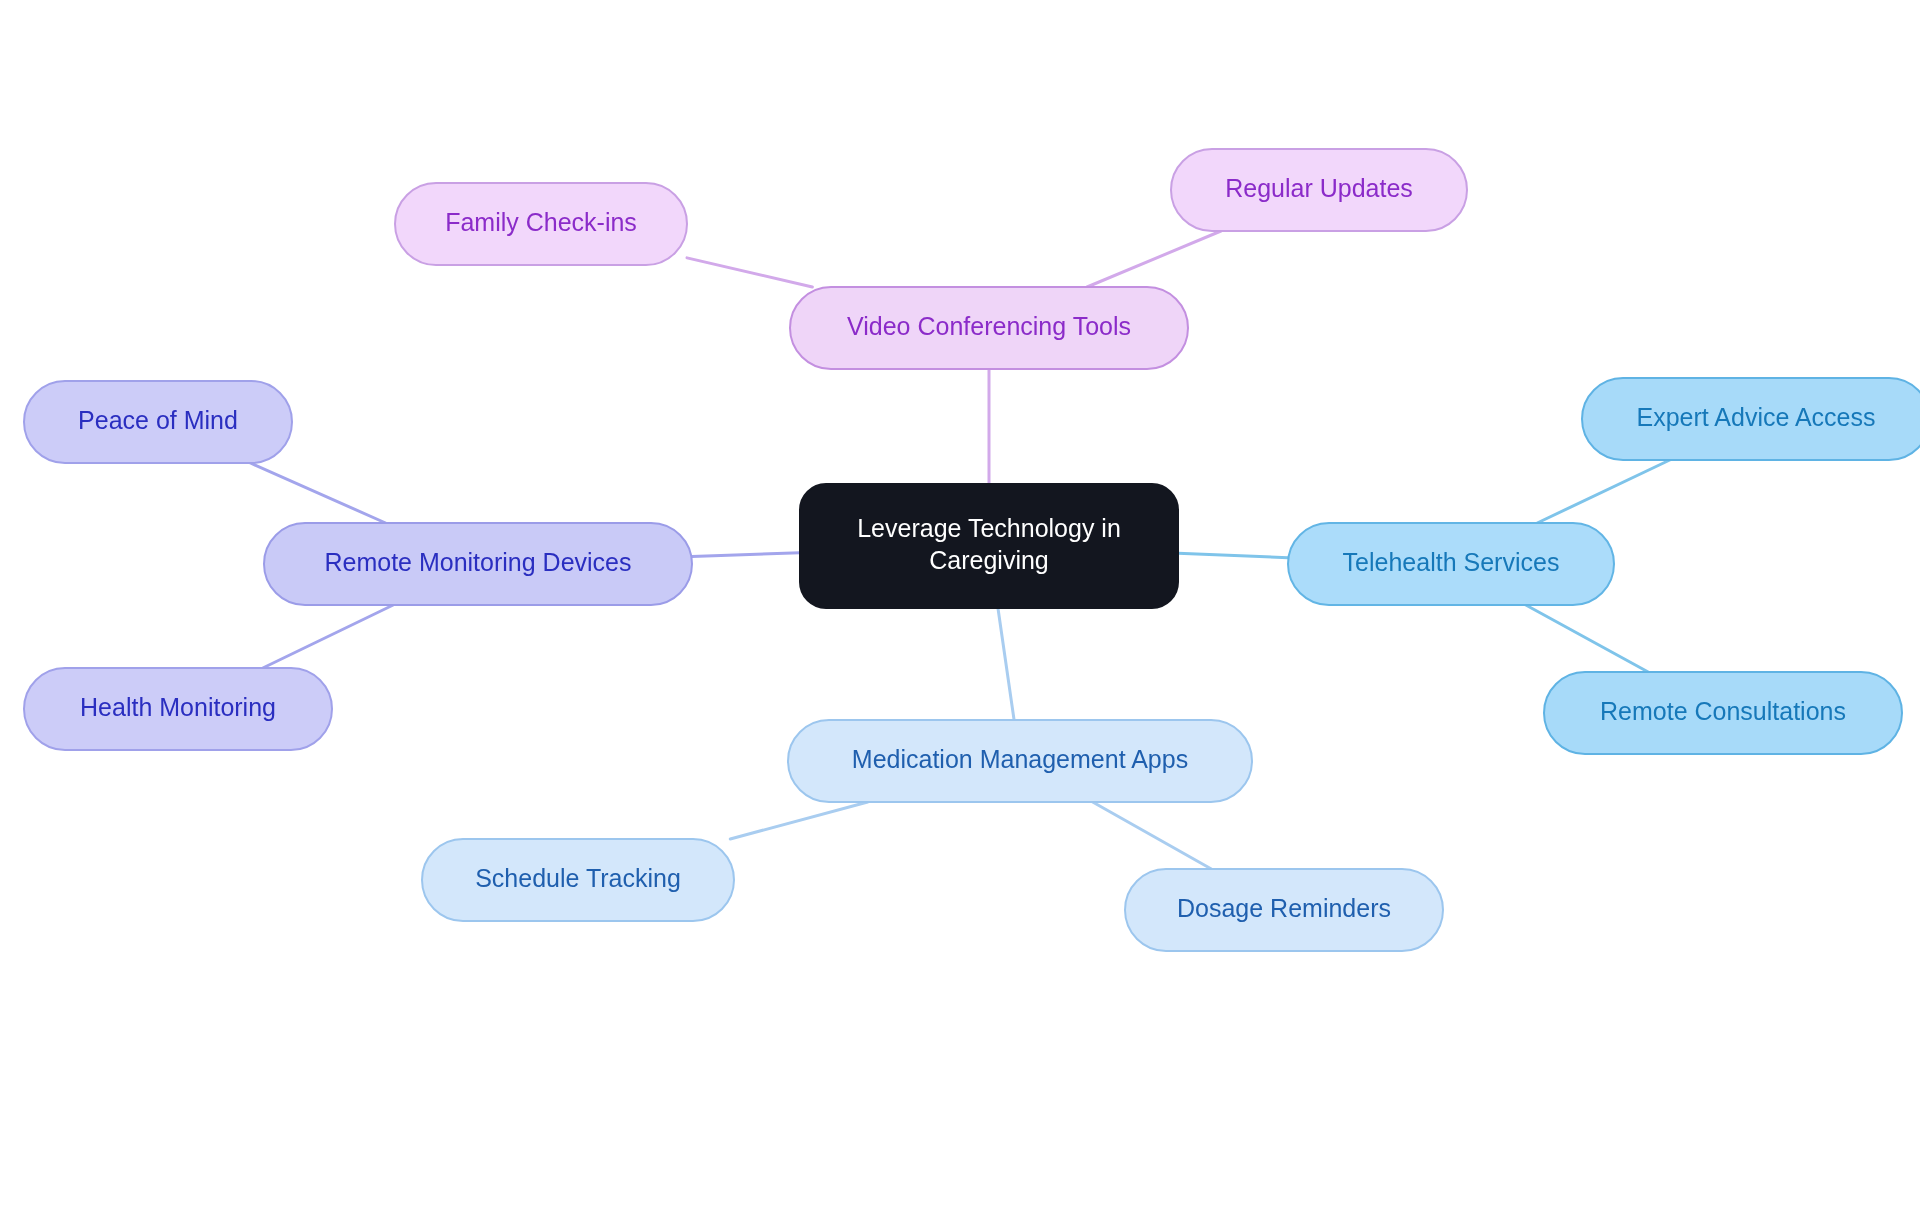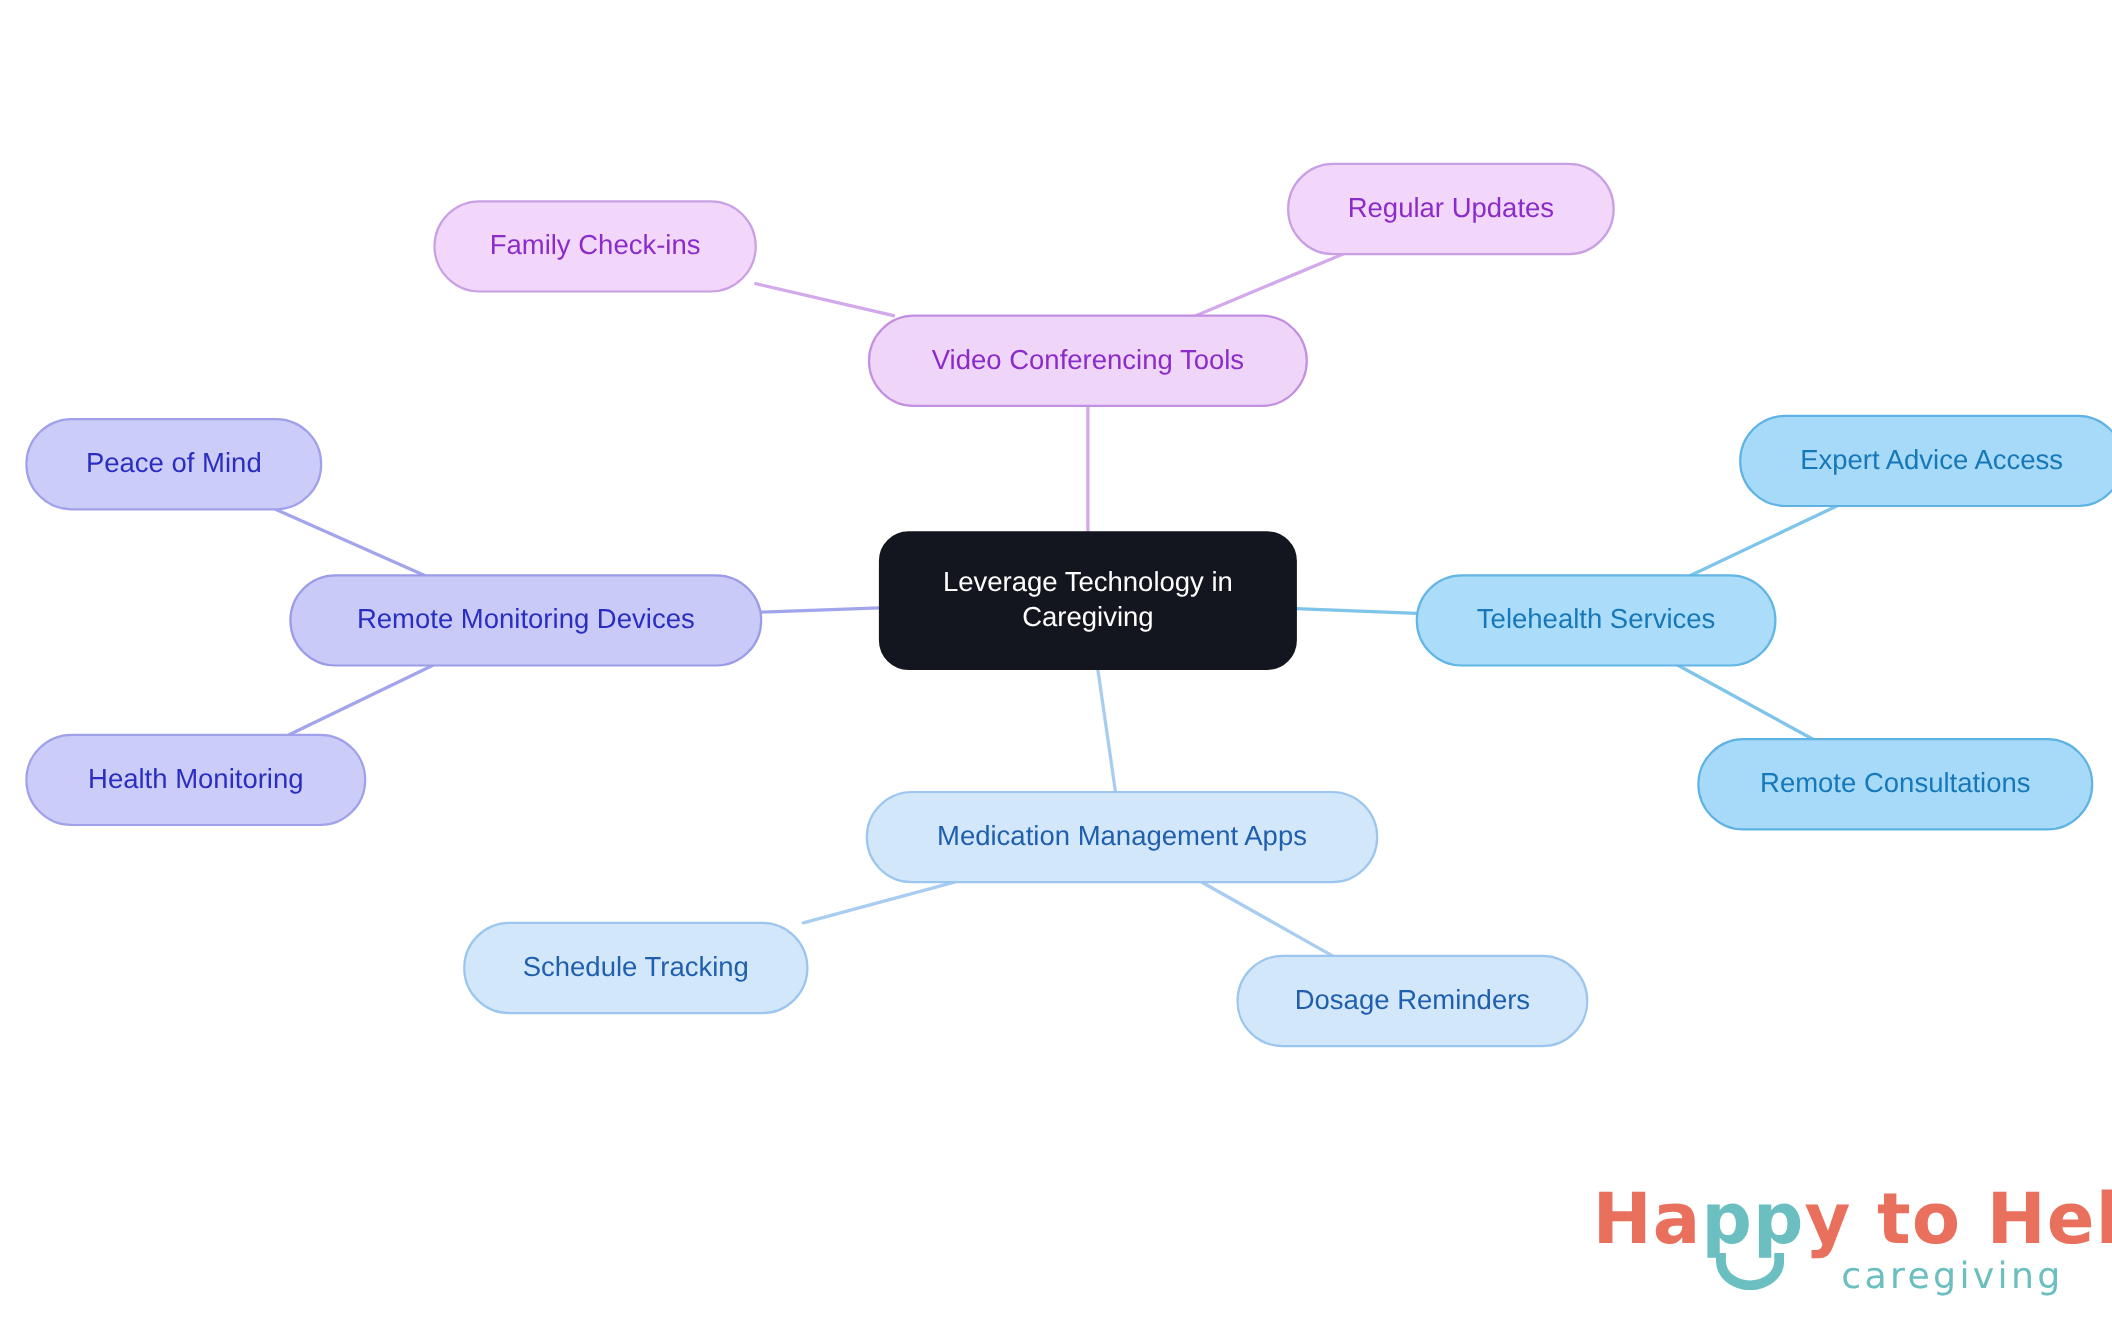--- a/index.html
+++ b/index.html
@@ -148,19 +148,14 @@
           <rect x="422" y="839" width="312" height="82" rx="41" ry="41" fill="#d3e7fb" stroke="#9cc6ee" stroke-width="2"></rect>
           <text class="node-label" x="578" y="880" fill="#1f5fae"><tspan x="578" dy="0">Schedule Tracking</tspan></text>
         </g>
         <g>
           <rect x="1125" y="869" width="318" height="82" rx="41" ry="41" fill="#d3e7fb" stroke="#9cc6ee" stroke-width="2"></rect>
           <text class="node-label" x="1284" y="910" fill="#1f5fae"><tspan x="1284" dy="0">Dosage Reminders</tspan></text>
         </g>
       </g>
   </svg>
 
-  <div class="logo-wrap">
-    <div class="logo-main"><span style="color: rgb(232, 112, 92);">H</span><span style="color: rgb(232, 112, 92);">a</span><span style="color: rgb(108, 191, 192);">pp</span><span style="color: rgb(232, 112, 92);">y to Hel</span></div>
-    <div class="smile" style="border-color: rgb(108, 191, 192);"></div>
-    <div class="logo-sub" style="color: rgb(108, 191, 192);">caregiving</div>
-  </div>
 
 </div>
 
 </body></html>

